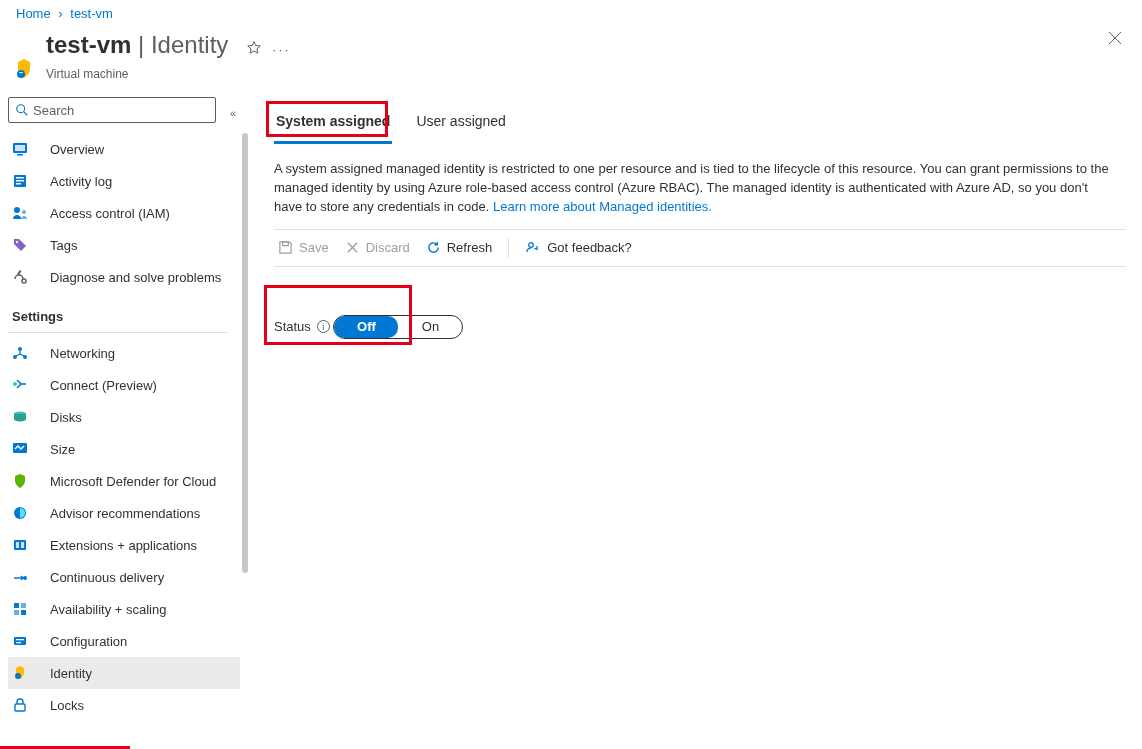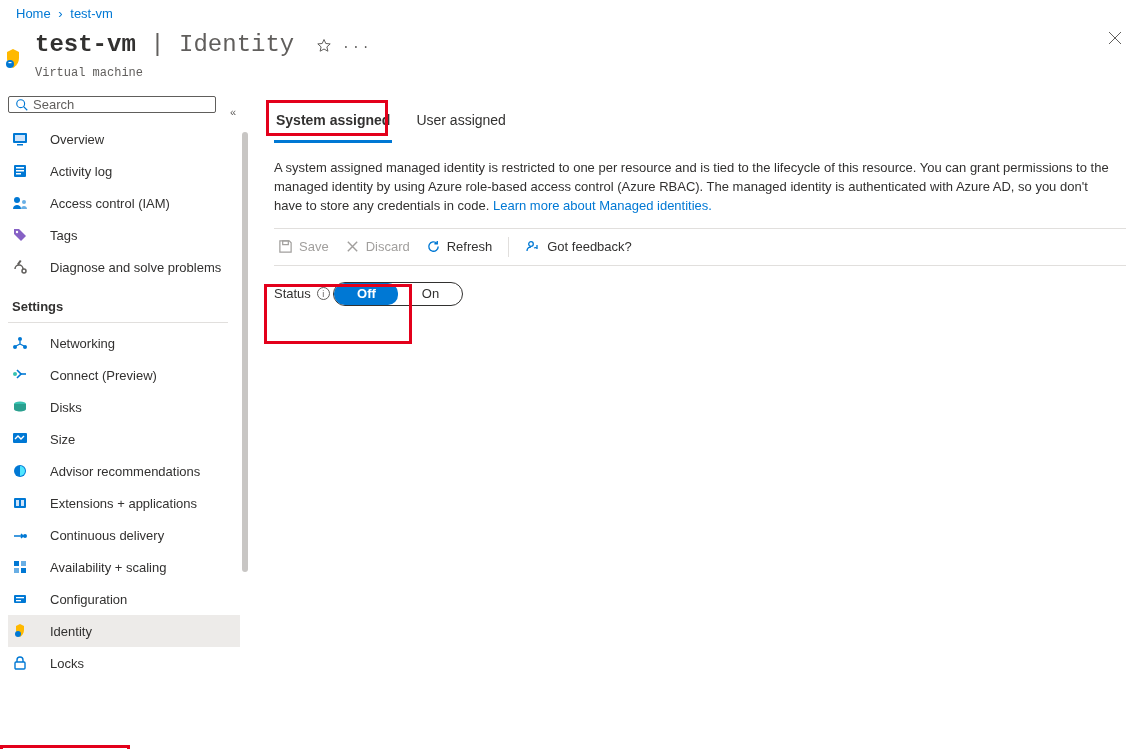--- a/index.html
+++ b/index.html
@@ -18,24 +18,23 @@
   .breadcrumb {
     padding: 6px 16px 4px 16px;
     font-size: 13px;
   }
   .breadcrumb a { color: #0078d4; }
   .breadcrumb .sep { color: #0078d4; margin: 0 4px; }
 
   
   .page-header {
     display: flex;
-    align-items: center;
-    padding: 6px 16px 16px 1px;
+    align-items: flex-end;
+    padding: 6px 16px 16px 12px;
     position: relative;
-    font-family: Liberation Mono, monospace;
   }
   .header-icon {
     width: 24px; height: 24px;
     margin-right: 10px;
     margin-top: 6px;
     flex-shrink: 0;
   }
   .title-block { flex: 1; }
   .page-title {
     font-size: 24px;
@@ -90,21 +89,21 @@
     top: 10px;
     color: #605e5c;
     font-size: 11px;
     cursor: pointer;
   }
   .search-box {
     display: flex;
     align-items: center;
     border: 1px solid #605e5c;
     border-radius: 2px;
-    height: 17px;
+    height: 26px;
     width: 208px;
     margin: 0 0 10px 0;
     padding: 0 6px;
     color: #605e5c;
   }
   .search-box input {
     border: none;
     outline: none;
     flex: 1;
     font-size: 13px;
@@ -194,21 +193,21 @@
     display: inline-flex;
     align-items: center;
     gap: 6px;
     font-size: 13px;
     cursor: pointer;
     color: #323130;
   }
   .tb-btn.disabled { color: #a19f9d; cursor: default; text-align: center; }
   .tb-sep { width:1px; height:20px; background:#e1dfdd; }
 
-  .status-block { margin-top: 16px; }
+  .status-block { margin-top: 48px; }
   .status-label {
     font-size: 13px;
     display: inline-flex;
     align-items: center;
     gap: 6px;
     margin-bottom: 6px;
   }
   .info-dot {
     width: 13px; height: 13px; border: 1px solid #605e5c; border-radius: 50%;
     display:inline-flex; align-items:center; justify-content:center;
@@ -384,20 +383,28 @@
           <svg width="16" height="16" viewBox="0 0 16 16">
             <rect x="1" y="2" width="14" height="10" rx="1" fill="#0078d4"></rect>
             <path d="M3 8l3-3 3 3 3-3" stroke="#fff" stroke-width="1.4" fill="none"></path>
           </svg>
         </span>
       <span>Size</span>
     </div>
     <div class="side-item">
       <span class="mi">
           <svg width="16" height="16" viewBox="0 0 16 16">
+            <path d="M8 1l5 2v4c0 4-2.5 6.5-5 8-2.5-1.5-5-4-5-8V3z" fill="#5db300"></path>
+          </svg>
+        </span>
+      <span>Microsoft Defender for Cloud</span>
+    </div>
+    <div class="side-item">
+      <span class="mi">
+          <svg width="16" height="16" viewBox="0 0 16 16">
             <circle cx="8" cy="8" r="6" fill="#0078d4"></circle>
             <path d="M8 3a5 5 0 0 1 0 10z" fill="#50e6ff"></path>
           </svg>
         </span>
       <span>Advisor recommendations</span>
     </div>
     <div class="side-item">
       <span class="mi">
           <svg width="16" height="16" viewBox="0 0 16 16">
             <rect x="2" y="3" width="12" height="10" rx="1" fill="#0078d4"></rect>

